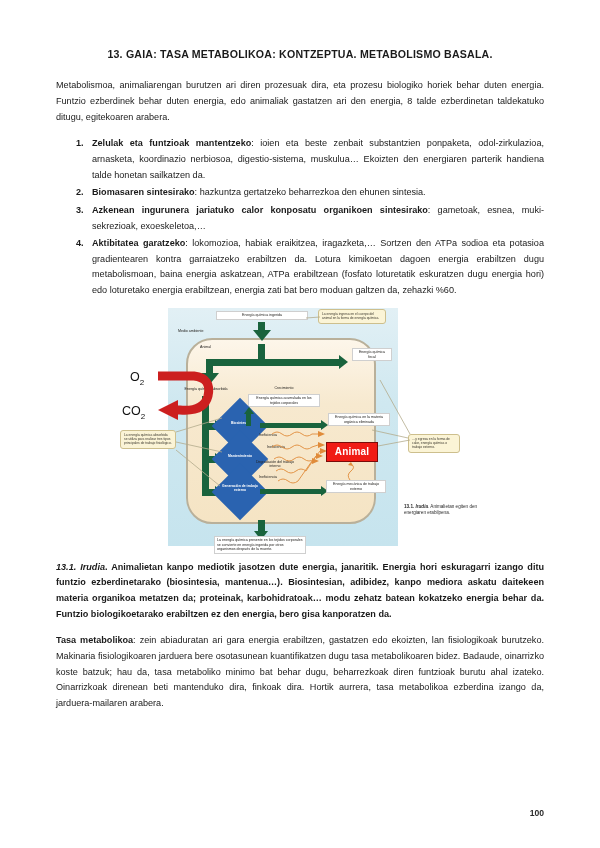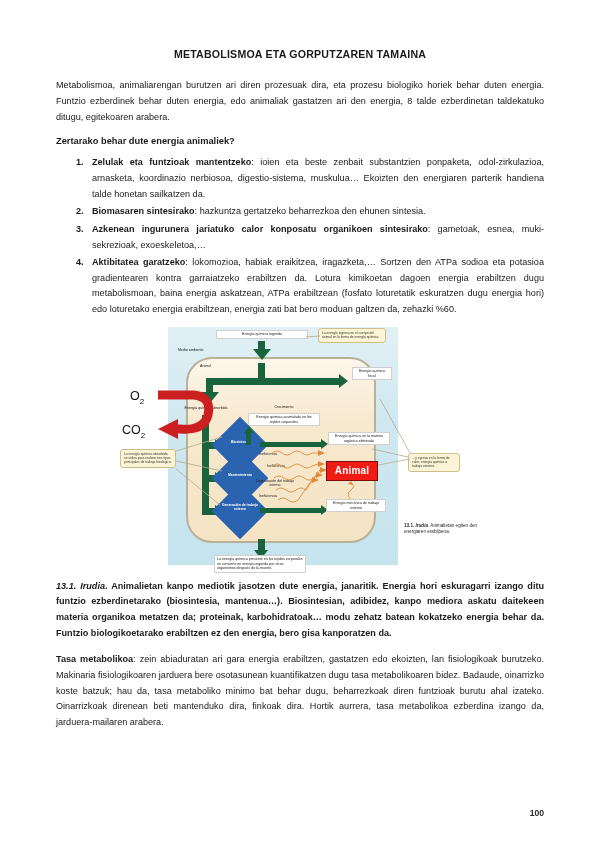--- a/index.html
+++ b/index.html
@@ -234,26 +234,25 @@
     font-weight: bold;
     color: #2b2b2b;
   }
 </style>
 </head>
 <body>
 
 <div class="page">
 
   <h1 class="doc-title">
-    <span class="line2">METABOLISMOA ETA GORPUTZAREN TAMAINA</span>
+    <span>13. GAIA: TASA METABOLIKOA: KONTZEPTUA. METABOLISMO BASALA.</span>
   </h1>
 
   <p class="body">Metabolismoa, animaliarengan burutzen ari diren prozesuak dira, eta prozesu biologiko horiek behar duten energia. Funtzio ezberdinek behar duten energia, edo animaliak gastatzen ari den energia, 8 talde ezberdinetan taldekatuko ditugu, egitekoaren arabera.</p>
 
-  <p class="subhead">Zertarako behar dute energia animaliek?</p>
 
   <ol class="items">
     <li>
       <span class="lead">Zelulak eta funtzioak mantentzeko</span><span>: ioien eta beste zenbait substantzien ponpaketa, odol-zirkulazioa, arnasketa, koordinazio nerbiosoa, digestio-sistema, muskulua… Ekoizten den energiaren parterik handiena talde honetan sailkatzen da.</span>
     </li>
     <li>
       <span class="lead">Biomasaren sintesirako</span><span>: hazkuntza gertatzeko beharrezkoa den ehunen sintesia.</span>
     </li>
     <li>
       <span class="lead">Azkenean ingurunera jariatuko calor konposatu organikoen sintesirako</span><span>: gametoak, esnea, muki-sekrezioak, exoeskeletoa,…</span>

